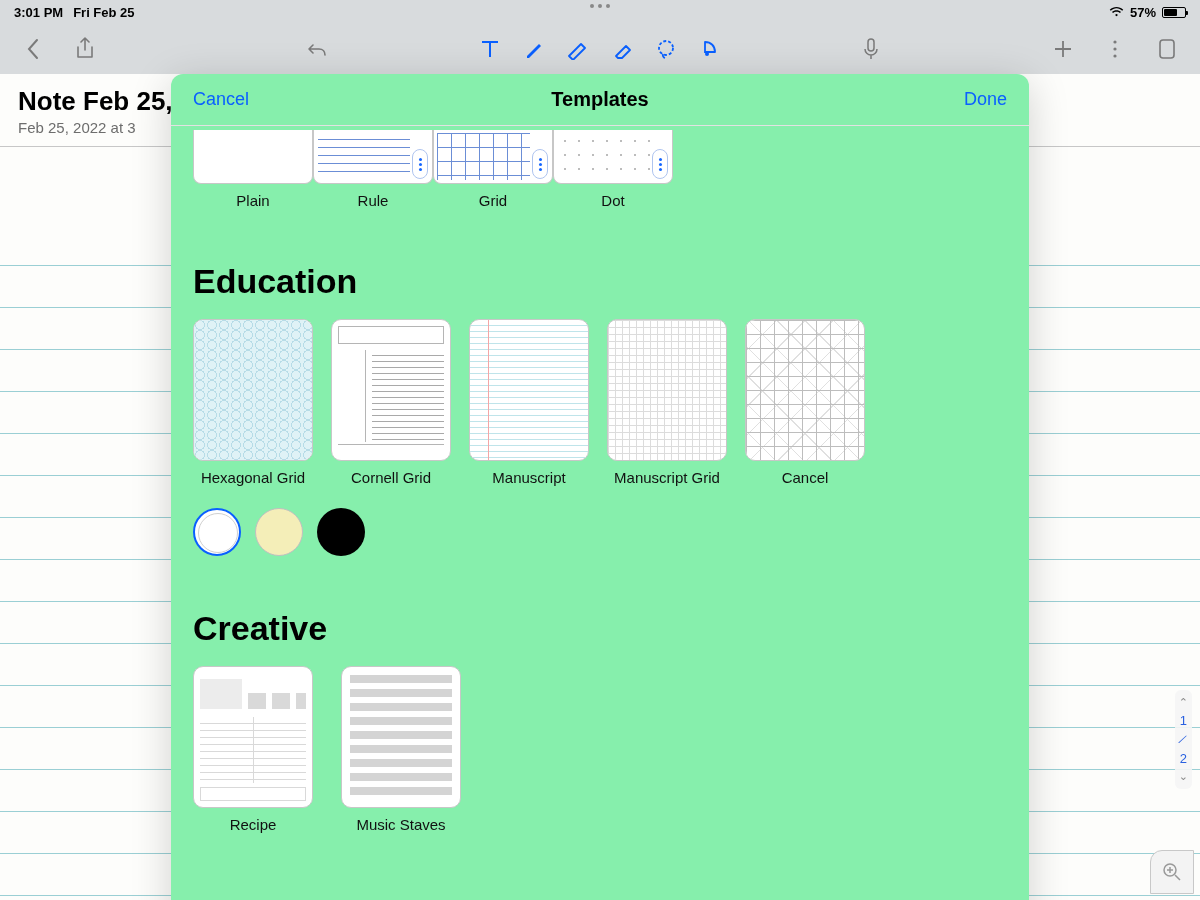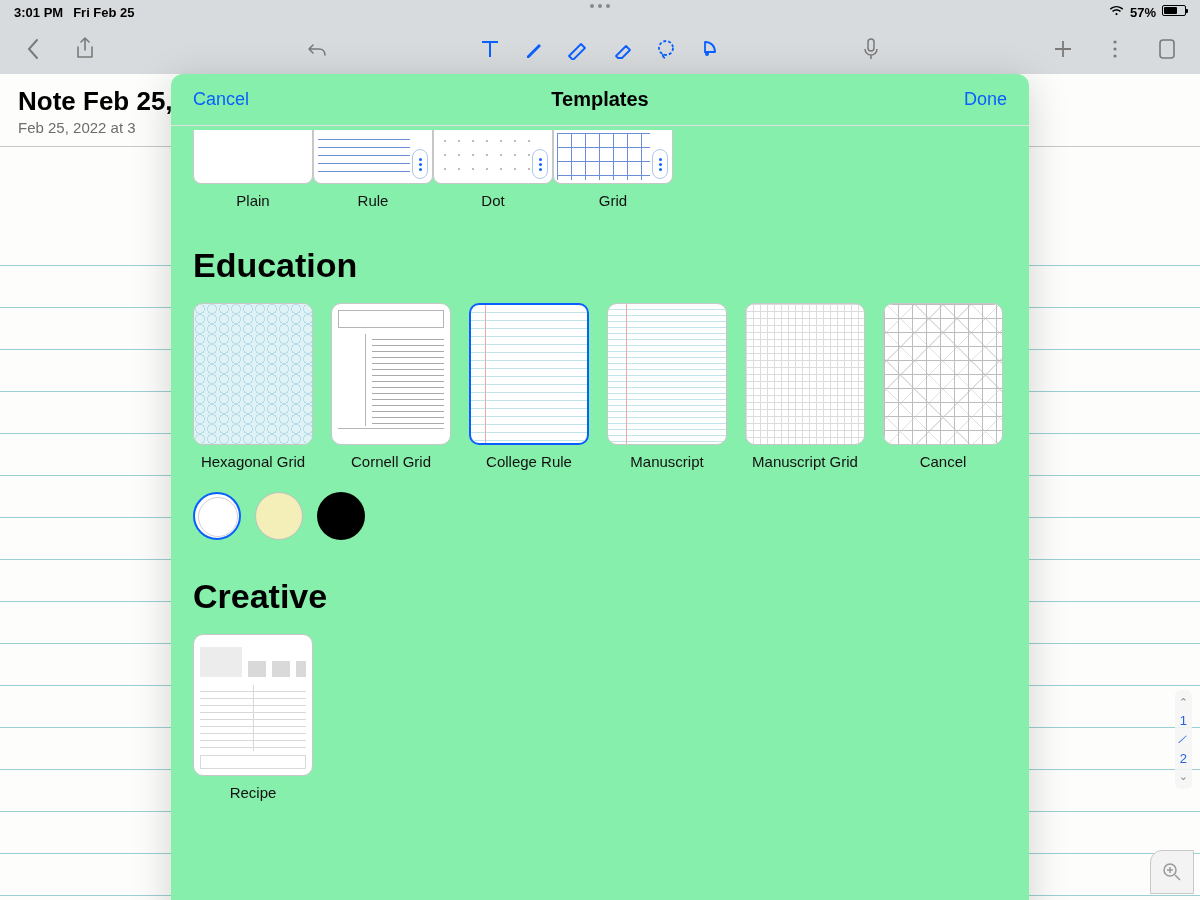--- a/index.html
+++ b/index.html
@@ -1,21 +1,21 @@
 <!DOCTYPE html>
 <html><head>
 <meta charset="utf-8">
 <style>
   * { box-sizing: border-box; margin: 0; padding: 0; font-family: -apple-system, "Helvetica Neue", Arial, sans-serif; }
   html, body { width: 1200px; height: 900px; overflow: hidden; background: #d8dbdd; }
   
   
   .status-bar { height: 24px; display: flex; align-items: center; justify-content: space-between; padding: 0 14px; font-size: 13px; font-weight: 600; color: #000; }
   .status-left { display: flex; gap: 10px; }
-  .status-right { display: flex; align-items: flex-start; gap: 6px; }
+  .status-right { display: flex; align-items: center; gap: 6px; }
   .wifi { width: 15px; height: 12px; }
   .battery { width: 24px; height: 11px; border: 1px solid #000; border-radius: 2px; position: relative; }
   .battery::after { content:""; position:absolute; right:-3px; top:3px; width:2px; height:4px; background:#000; border-radius:0 1px 1px 0; }
   .battery-fill { position:absolute; left:1px; top:1px; bottom:1px; width:57%; background:#000; border-radius:1px; }
   .dots { position:absolute; left:50%; transform:translateX(-50%); top:4px; display:flex; gap:4px; }
   .dots span { width:4px; height:4px; background:#888; border-radius:50%; }
   
   
   .toolbar { height: 50px; display:flex; align-items:center; padding: 0 20px; position:relative; }
   .tb-left { display:flex; gap: 26px; align-items:center; }
@@ -48,21 +48,21 @@
   
   
   .tmpl-row { display:flex; margin-top:4px; }
   .tmpl { display:flex; flex-direction:column; align-items:center; gap:8px; }
   .tmpl-thumb { width:120px; height:54px; border:1px solid #c7c7c7; border-radius:8px; position:relative; background:#fff; overflow:hidden; }
   .tmpl-thumb.cut { border-top:none; border-top-left-radius:0; border-top-right-radius:0; }
   .tmpl-label { font-size:15px; color:#111; }
   .more-pill { position:absolute; right:4px; bottom:4px; width:16px; height:30px; border:1px solid #afc4ee; border-radius:8px; display:flex; flex-direction:column; align-items:center; justify-content:center; gap:2px; background:#fff; }
   .more-pill span { width:3px; height:3px; background:#1767ff; border-radius:50%; }
   
-  .section-title { font-size:34px; font-weight:700; color:#000; margin-top:37px; margin-bottom:18px; }
+  .section-title { font-size:34px; font-weight:700; color:#000; margin-top:53px; margin-bottom:18px; }
   
   .edu-row { display:flex; gap:18px; overflow:hidden; }
   .edu-thumb { width:120px; height:142px; border:1px solid #c7c7c7; border-radius:10px; background:#fff; position:relative; overflow:hidden; }
   .edu-thumb.selected { border:2.5px solid #0a60ff; }
   
   
   .swatches { display:flex; gap:14px; margin-top:22px; }
   .swatch { width:48px; height:48px; border-radius:50%; }
   .swatch.ring { border:2.5px solid #0a60ff; background:#fff; padding:3px; }
   .swatch.ring::after { content:""; display:block; width:100%; height:100%; border-radius:50%; border:1px solid #d0d0d0; }
@@ -258,39 +258,39 @@
             <div class="more-pill">
               <span></span>
               <span></span>
               <span></span>
             </div>
           </div>
         <span class="tmpl-label">Rule</span>
       </div>
       <div class="tmpl">
         <div class="tmpl-thumb cut">
+            <div class="grid-lines"></div>
+            <div class="more-pill">
+              <span></span>
+              <span></span>
+              <span></span>
+            </div>
+          </div>
+        <span class="tmpl-label">Grid</span>
+      </div>
+      <div class="tmpl">
+        <div class="tmpl-thumb cut">
             <div class="dot-lines"></div>
             <div class="more-pill">
               <span></span>
               <span></span>
               <span></span>
             </div>
           </div>
         <span class="tmpl-label">Dot</span>
-      </div>
-      <div class="tmpl">
-        <div class="tmpl-thumb cut">
-            <div class="grid-lines"></div>
-            <div class="more-pill">
-              <span></span>
-              <span></span>
-              <span></span>
-            </div>
-          </div>
-        <span class="tmpl-label">Grid</span>
       </div>
     </div>
 
     <div class="section-title">Education</div>
     <div class="edu-row">
       <div class="tmpl">
         <div class="edu-thumb">
             <div class="hex-fill"></div>
           </div>
         <span class="tmpl-label">Hexagonal Grid</span>
@@ -300,26 +300,20 @@
             <div class="cornell">
               <div class="topbox"></div>
               <div class="side"></div>
               <div class="lines"></div>
               <div class="foot"></div>
             </div>
           </div>
         <span class="tmpl-label">Cornell Grid</span>
       </div>
       <div class="tmpl">
-        <div class="edu-thumb selected">
-            <div class="college"></div>
-          </div>
-        <span class="tmpl-label">College Rule</span>
-      </div>
-      <div class="tmpl">
         <div class="edu-thumb">
             <div class="manuscript"></div>
           </div>
         <span class="tmpl-label">Manuscript</span>
       </div>
       <div class="tmpl">
         <div class="edu-thumb">
             <div class="eng-grid"></div>
           </div>
         <span class="tmpl-label">Manuscript Grid</span>
@@ -345,16 +339,22 @@
         <div class="edu-thumb">
             <div class="recipe">
               <div class="img"></div>
               <div class="meta"></div>
               <div class="cols"></div>
               <div class="foot"></div>
             </div>
           </div>
         <span class="tmpl-label">Recipe</span>
       </div>
+      <div class="tmpl">
+        <div class="edu-thumb">
+            <div class="staves"></div>
+          </div>
+        <span class="tmpl-label">Music Staves</span>
+      </div>
     </div>
 
   </div>
 </div>
 
 </body></html>

